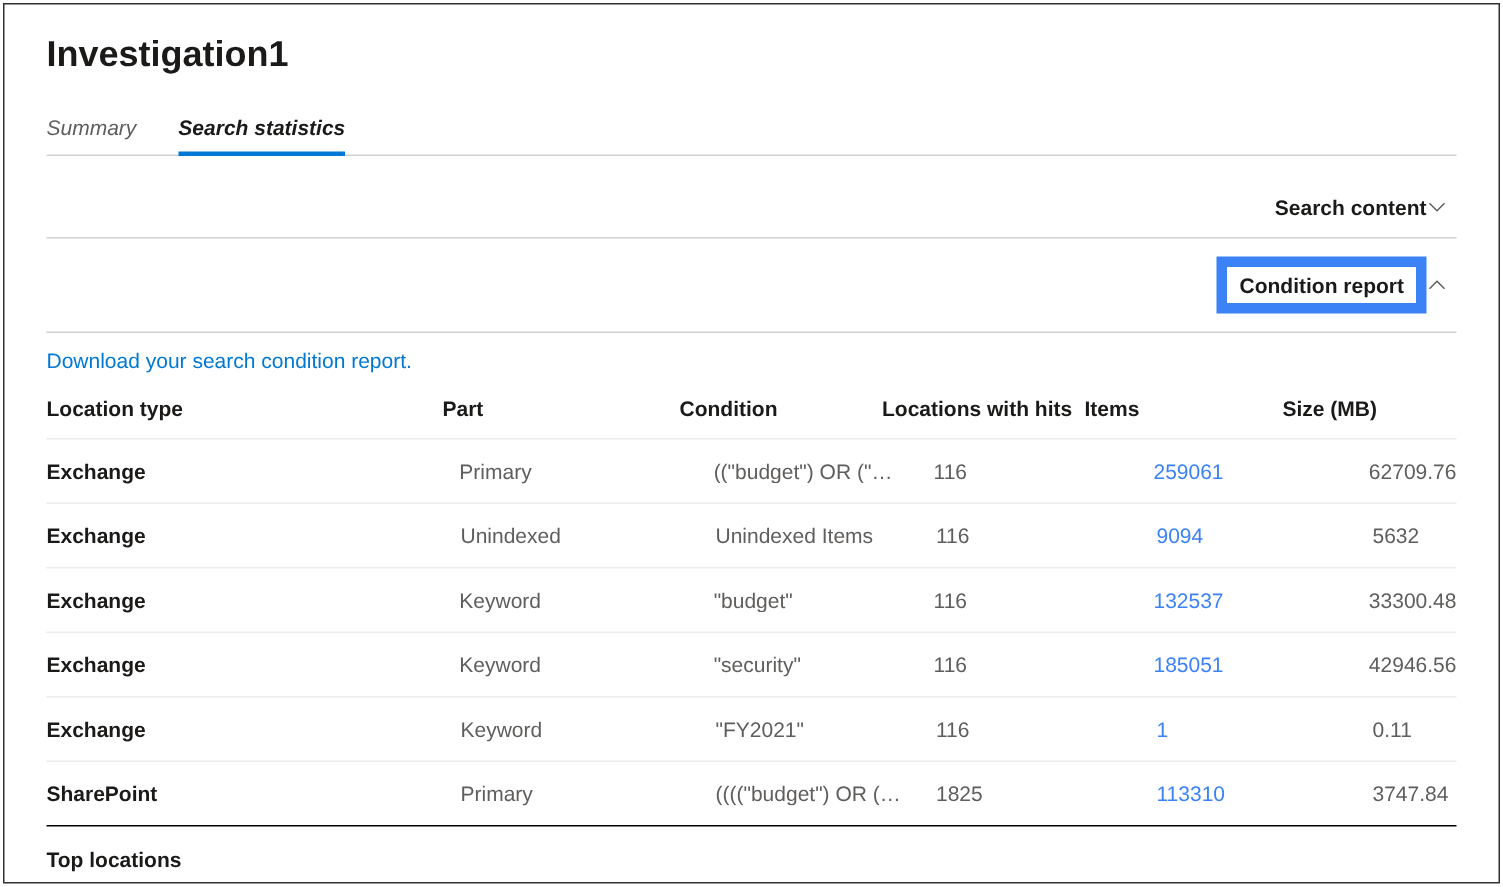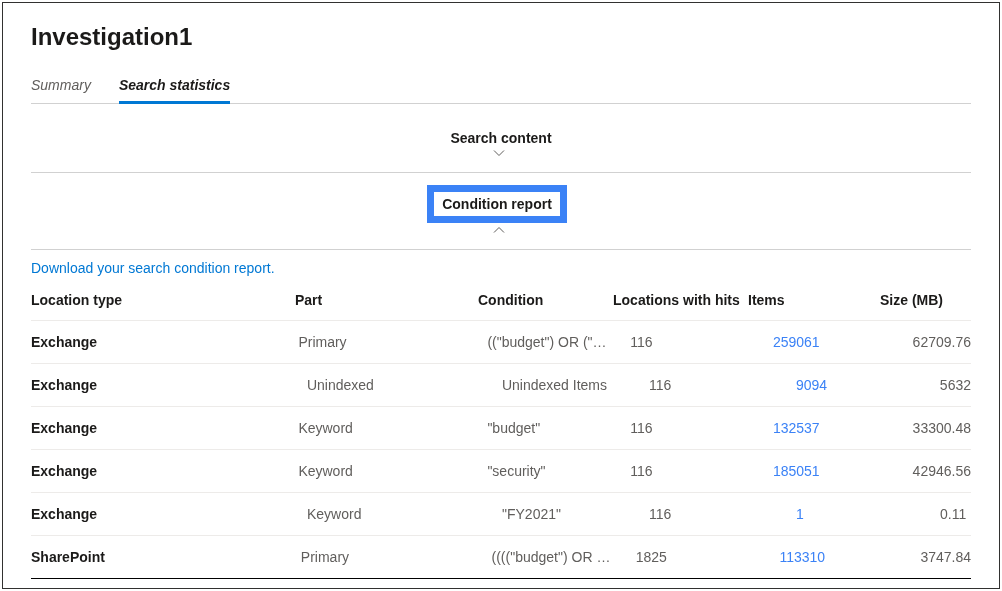--- a/index.html
+++ b/index.html
@@ -54,21 +54,20 @@
       height: 3px;
       background: #0078d4;
     }
     .section-header {
       display: flex;
       justify-content: flex-end;
       align-items: center;
       padding: 12px 2px;
       border-bottom: 1px solid #d1d1d1;
       cursor: pointer;
-      flex-direction: column;
     }
     .section-header.first {
       margin-top: 14px;
     }
     .section-title {
       font-size: 14px;
       font-weight: 600;
       color: #1b1a19;
     }
     .section-title.highlighted {
@@ -103,21 +102,21 @@
       color: #1b1a19;
     }
     .table-row {
       display: flex;
       padding: 13px 0;
       font-size: 14px;
       border-top: 1px solid #edebe9;
       gap: 12px;
     }
     .col-location { width: 264px; }
-    .col-part { width: 183px; color: #605e5c; }
+    .col-part { width: 158px; color: #605e5c; }
     .col-condition { width: 135px; color: #605e5c; white-space: nowrap; overflow: hidden; text-overflow: ellipsis; padding-right: 10px; }
     .col-hits { width: 135px; color: #605e5c; }
     .col-items { width: 132px; color: #3b82f6; }
     .col-size { flex: 1; color: #605e5c; }
     .table-header .col-part,
     .table-header .col-condition,
     .table-header .col-hits,
     .table-header .col-items,
     .table-header .col-size,
     .table-header .col-location {

